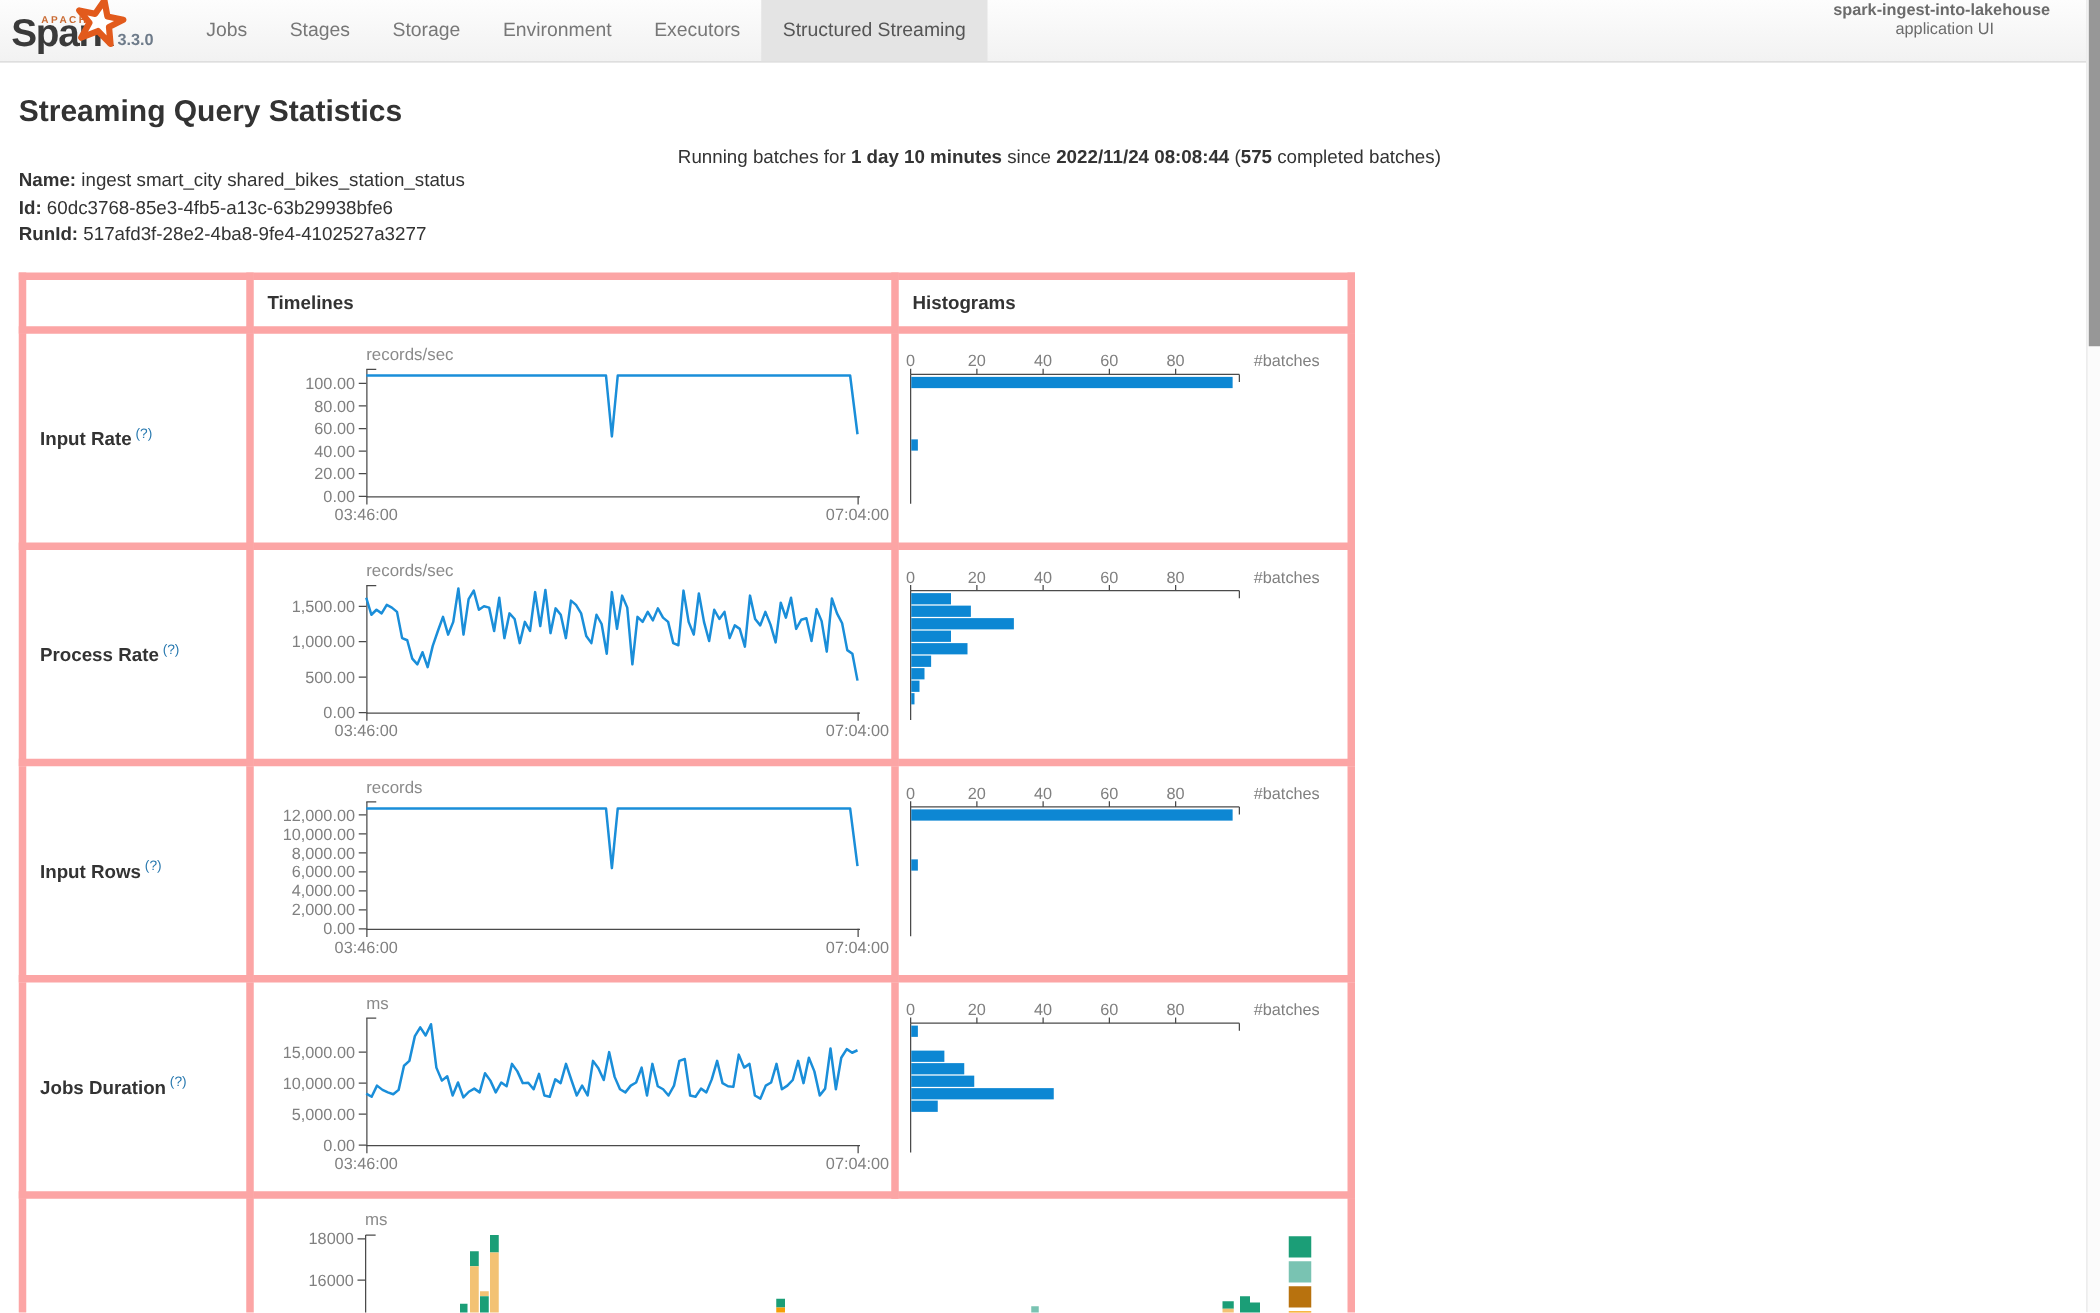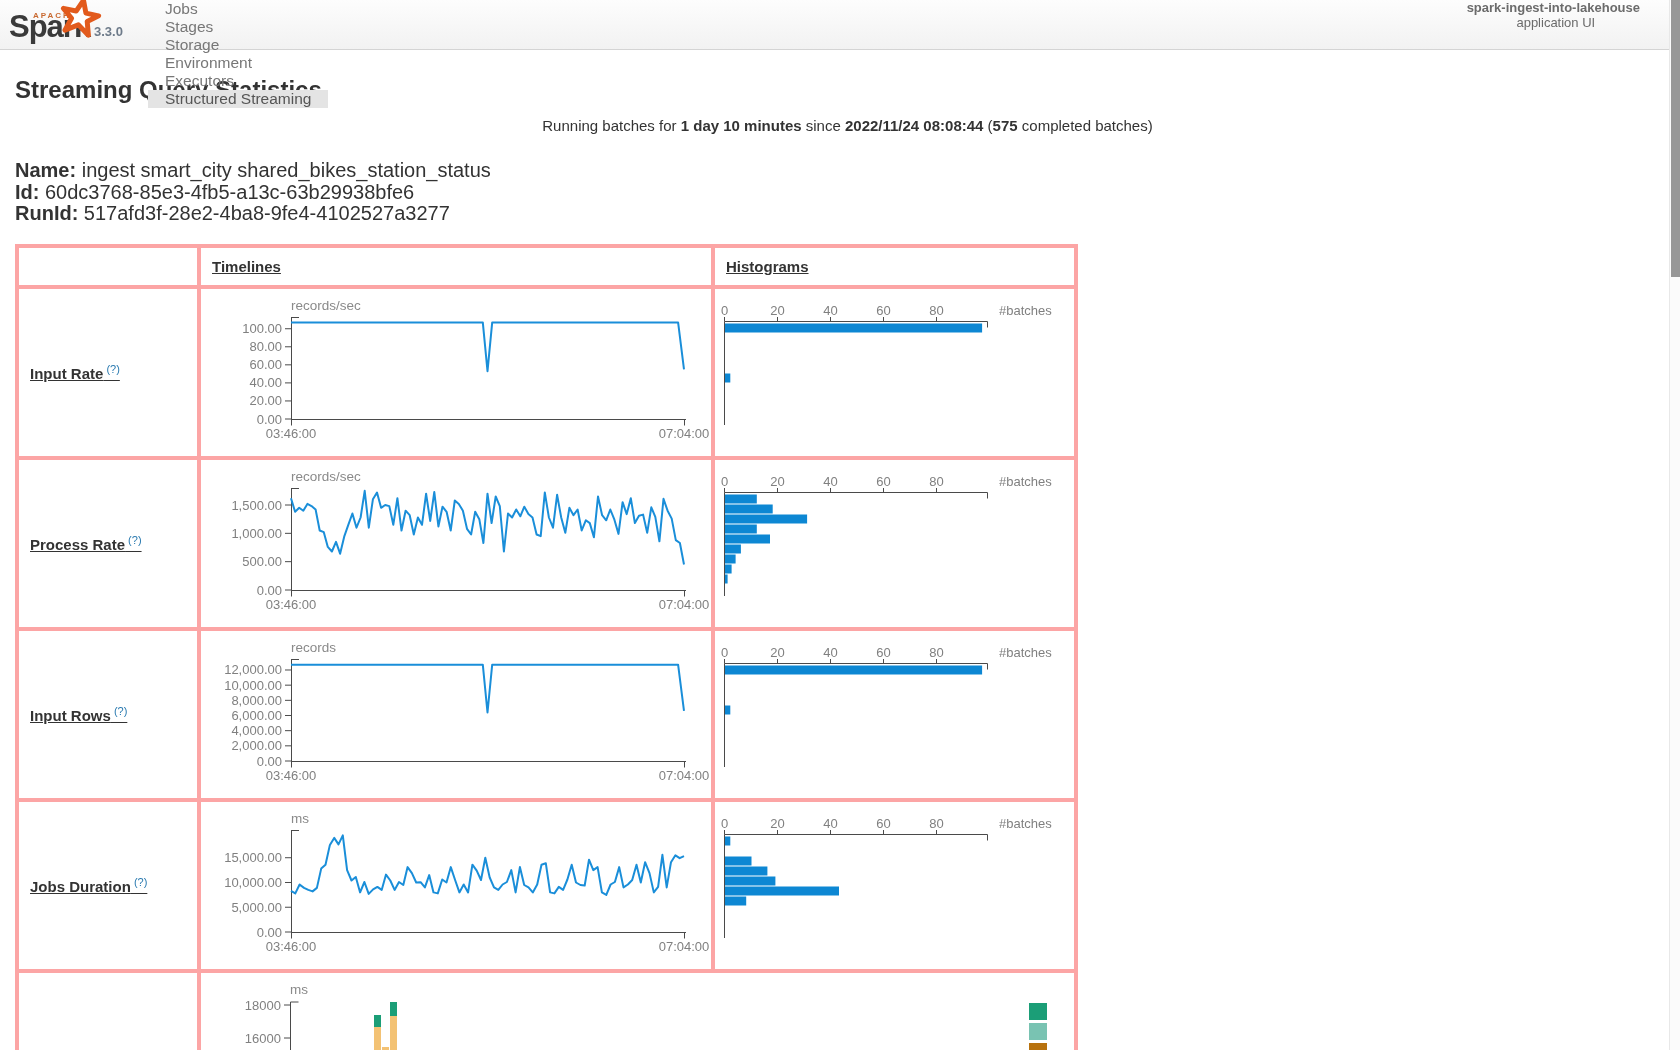--- a/index.html
+++ b/index.html
@@ -15,36 +15,36 @@
   
   .navbar { height:50px; width:1669px; background:linear-gradient(#fdfdfd,#f2f2f2);
     border-bottom:1px solid #d4d4d4; display:flex; align-items:stretch; position:relative; }
   .logo-block { width:148px; position:relative; flex:none; }
   .logo-apache { position:absolute; left:33px; top:11px; font-size:8px; font-weight:bold;
     letter-spacing:2px; color:#c96a32; }
   .logo-spark { position:absolute; left:9px; top:9px; font-size:31px; font-weight:bold;
     color:#3a3a3a; letter-spacing:-1px; }
   .logo-star { position:absolute; left:58px; top:-2px; }
   .logo-version { position:absolute; left:94px; top:24px; font-size:13px; font-weight:bold; color:#6e7b8a; }
-  .tabs { display:flex; list-style:none; margin:0; padding:0; align-items:stretch;flex-direction:column; }
+  .tabs { display:flex; list-style:none; margin:0; padding:0; align-items:stretch; }
   .tab { display:flex; align-items:center; padding:0 17px; font-size:15.5px; color:#777;
     cursor:pointer; white-space:nowrap; }
   .tab.active { background:#e4e4e4; color:#555; }
   .app-title { position:absolute; right:24px; top:0; height:50px; display:flex;
     align-items:center; font-size:13px; color:#6b6b6b;flex-direction:column; }
   .app-title b { font-weight:bold; margin-right:5px; }
   
   .content { padding:0 0 0 15px; }
   h1.page-title { font-size:24px; font-weight:bold; color:#333; margin:26px 0 13px 0; }
   .running-line { font-size:15px; margin:0; color:#333;text-align:center; }
-  .meta-block { margin-top:26px; font-size:20px; line-height:21.5px; }
+  .meta-block { font-size:15px; line-height:21.5px; }
   .meta-line b { font-weight:bold; }
   
   table.stats-table { border-collapse:collapse; margin-top:19px; table-layout:fixed; }
-  .stats-table th, .stats-table td { border:4px solid #fca5a5; padding:0;text-decoration:underline; }
+  .stats-table th, .stats-table td { border:6px solid #fca5a5; padding:0; }
   .stats-table th { font-size:15px; font-weight:bold; text-align:left; padding:10px 11px; height:38px; }
   td.label-cell { width:182px; vertical-align:middle; padding-left:11px; font-size:15px;margin-top:16px; }
   td.label-cell .row-label { font-weight:bold; color:#333; }
   td.label-cell sup.help { color:#2a7ab0; font-size:11px; cursor:pointer; }
   td.chart-cell { vertical-align:top; }
   .col-label { width:182px; } .col-timeline { width:510px; } .col-hist { width:359px; }
   svg { display:block; }
   svg text { font-family:"Liberation Sans", sans-serif; }
   .tick-text { font-size:13px; fill:#808080; }
   .unit-text { font-size:13.5px; fill:#8a8a8a; }

